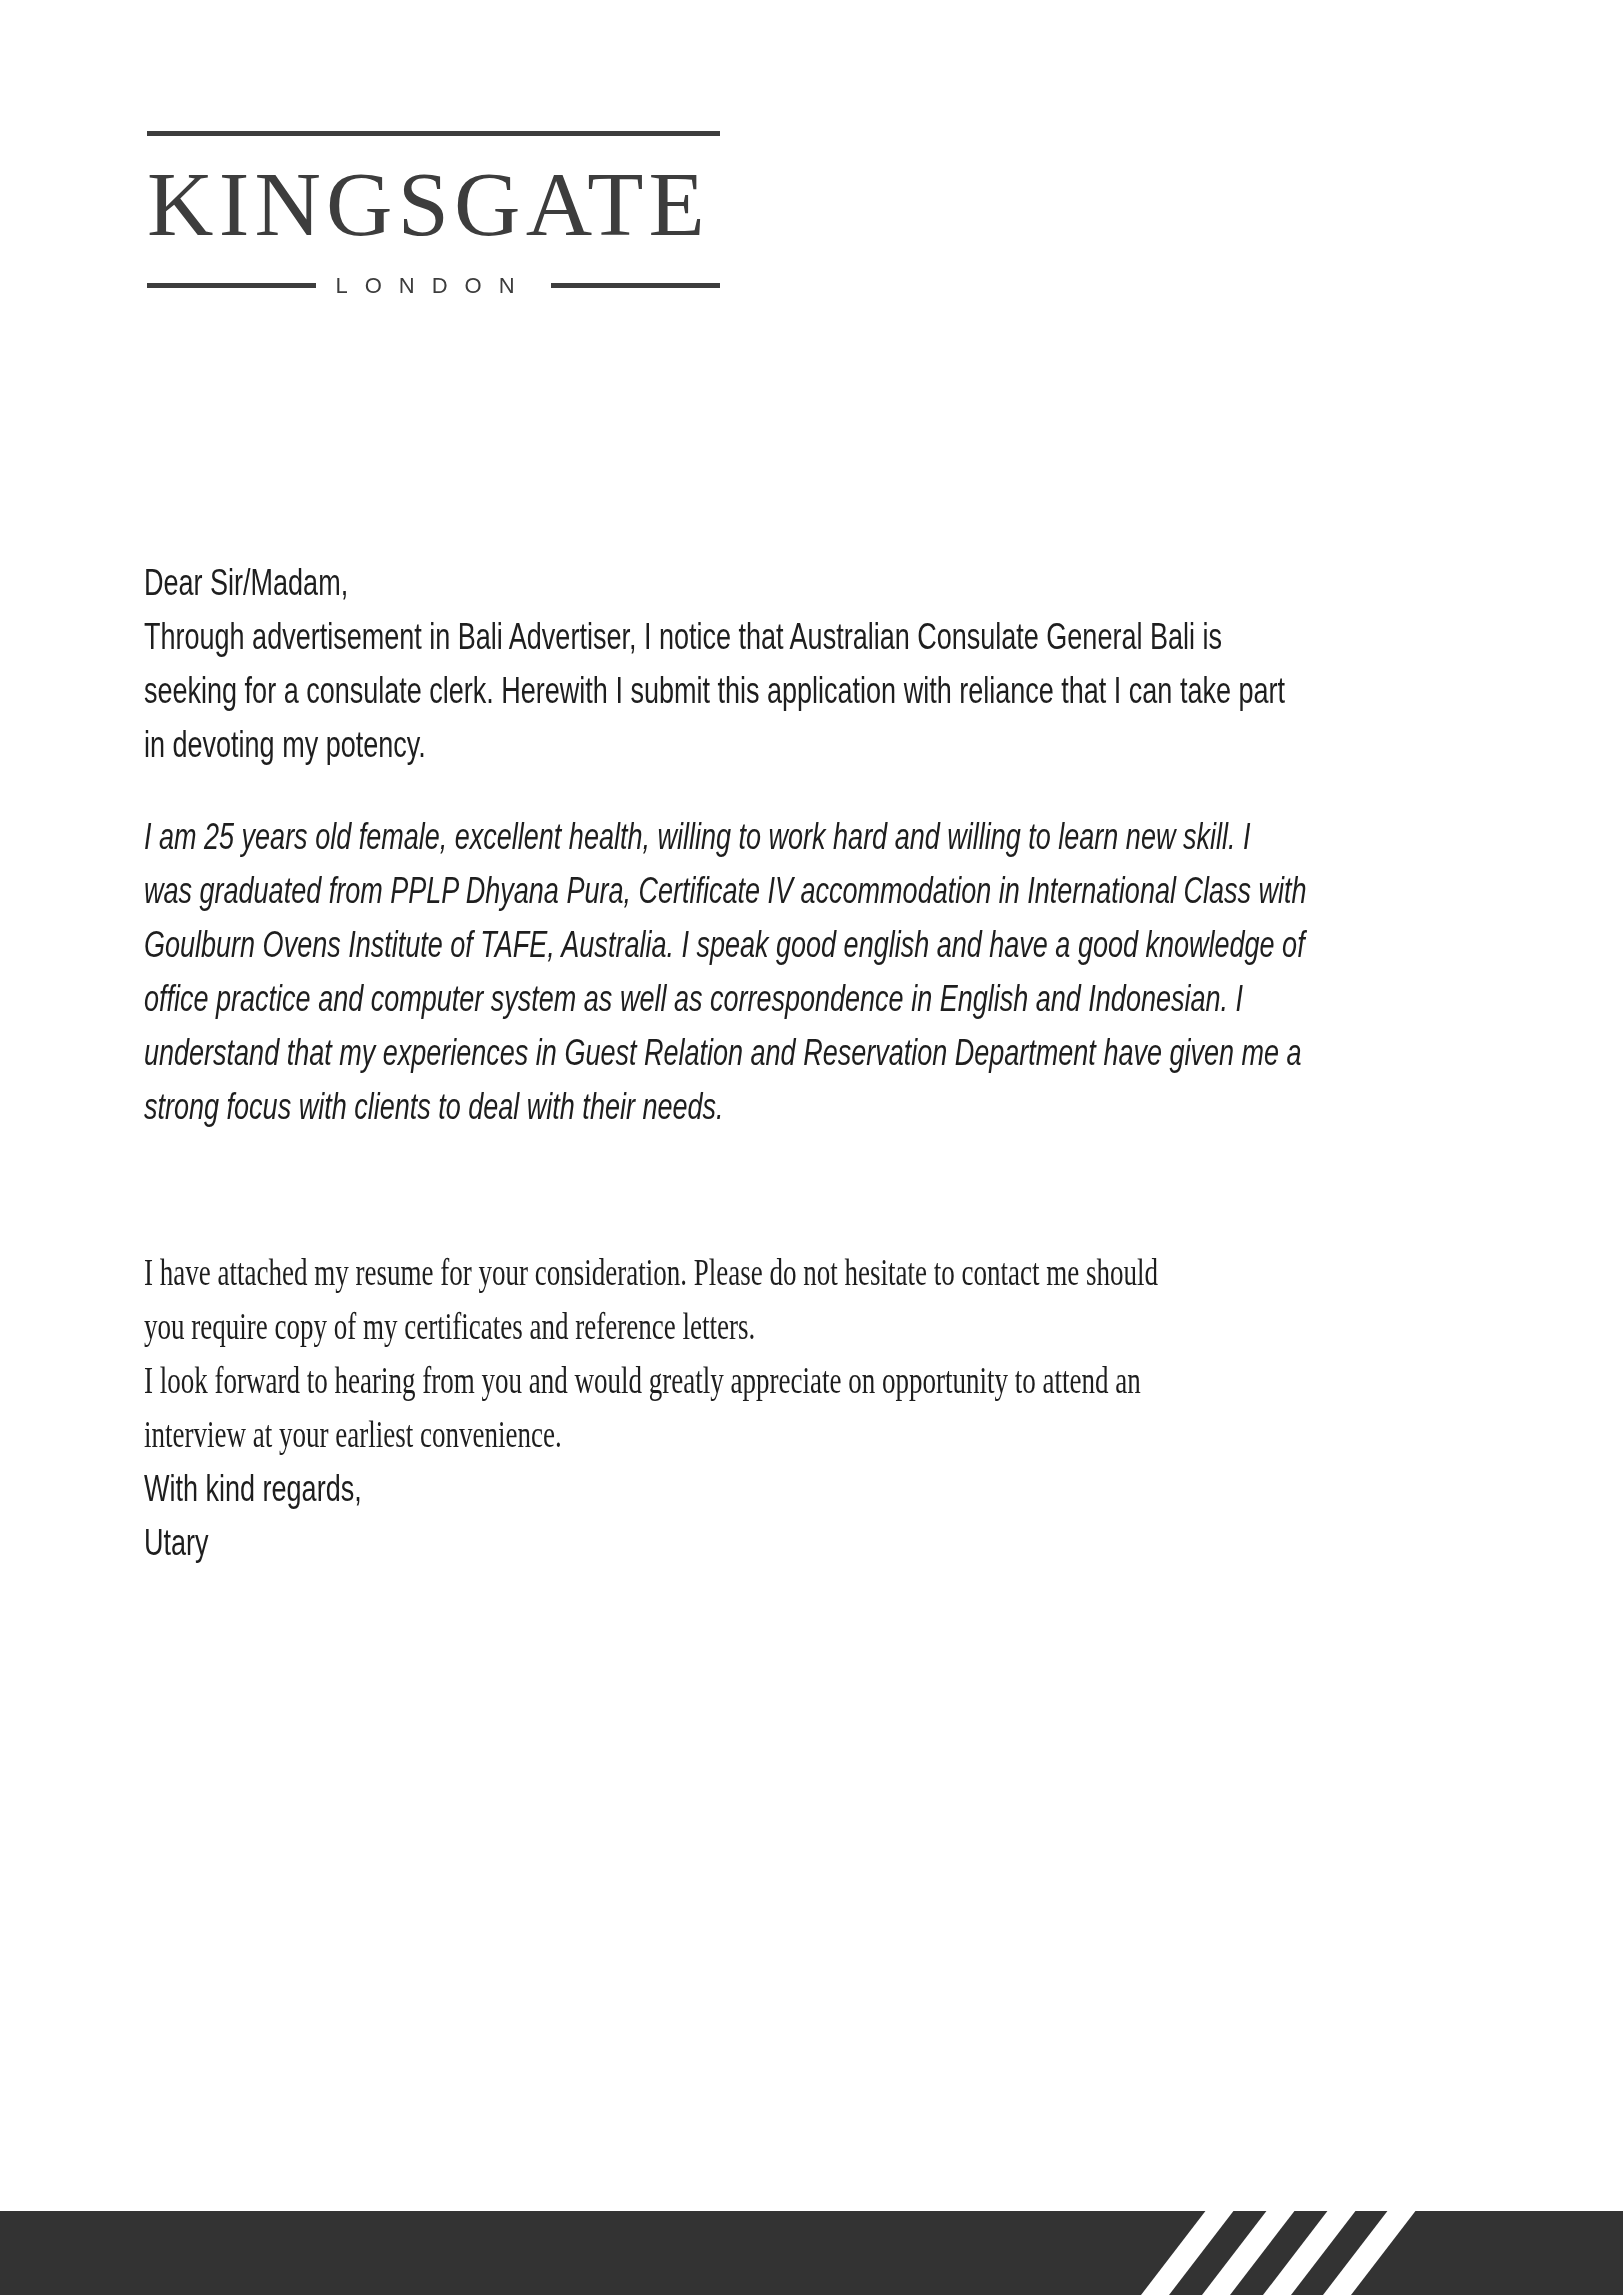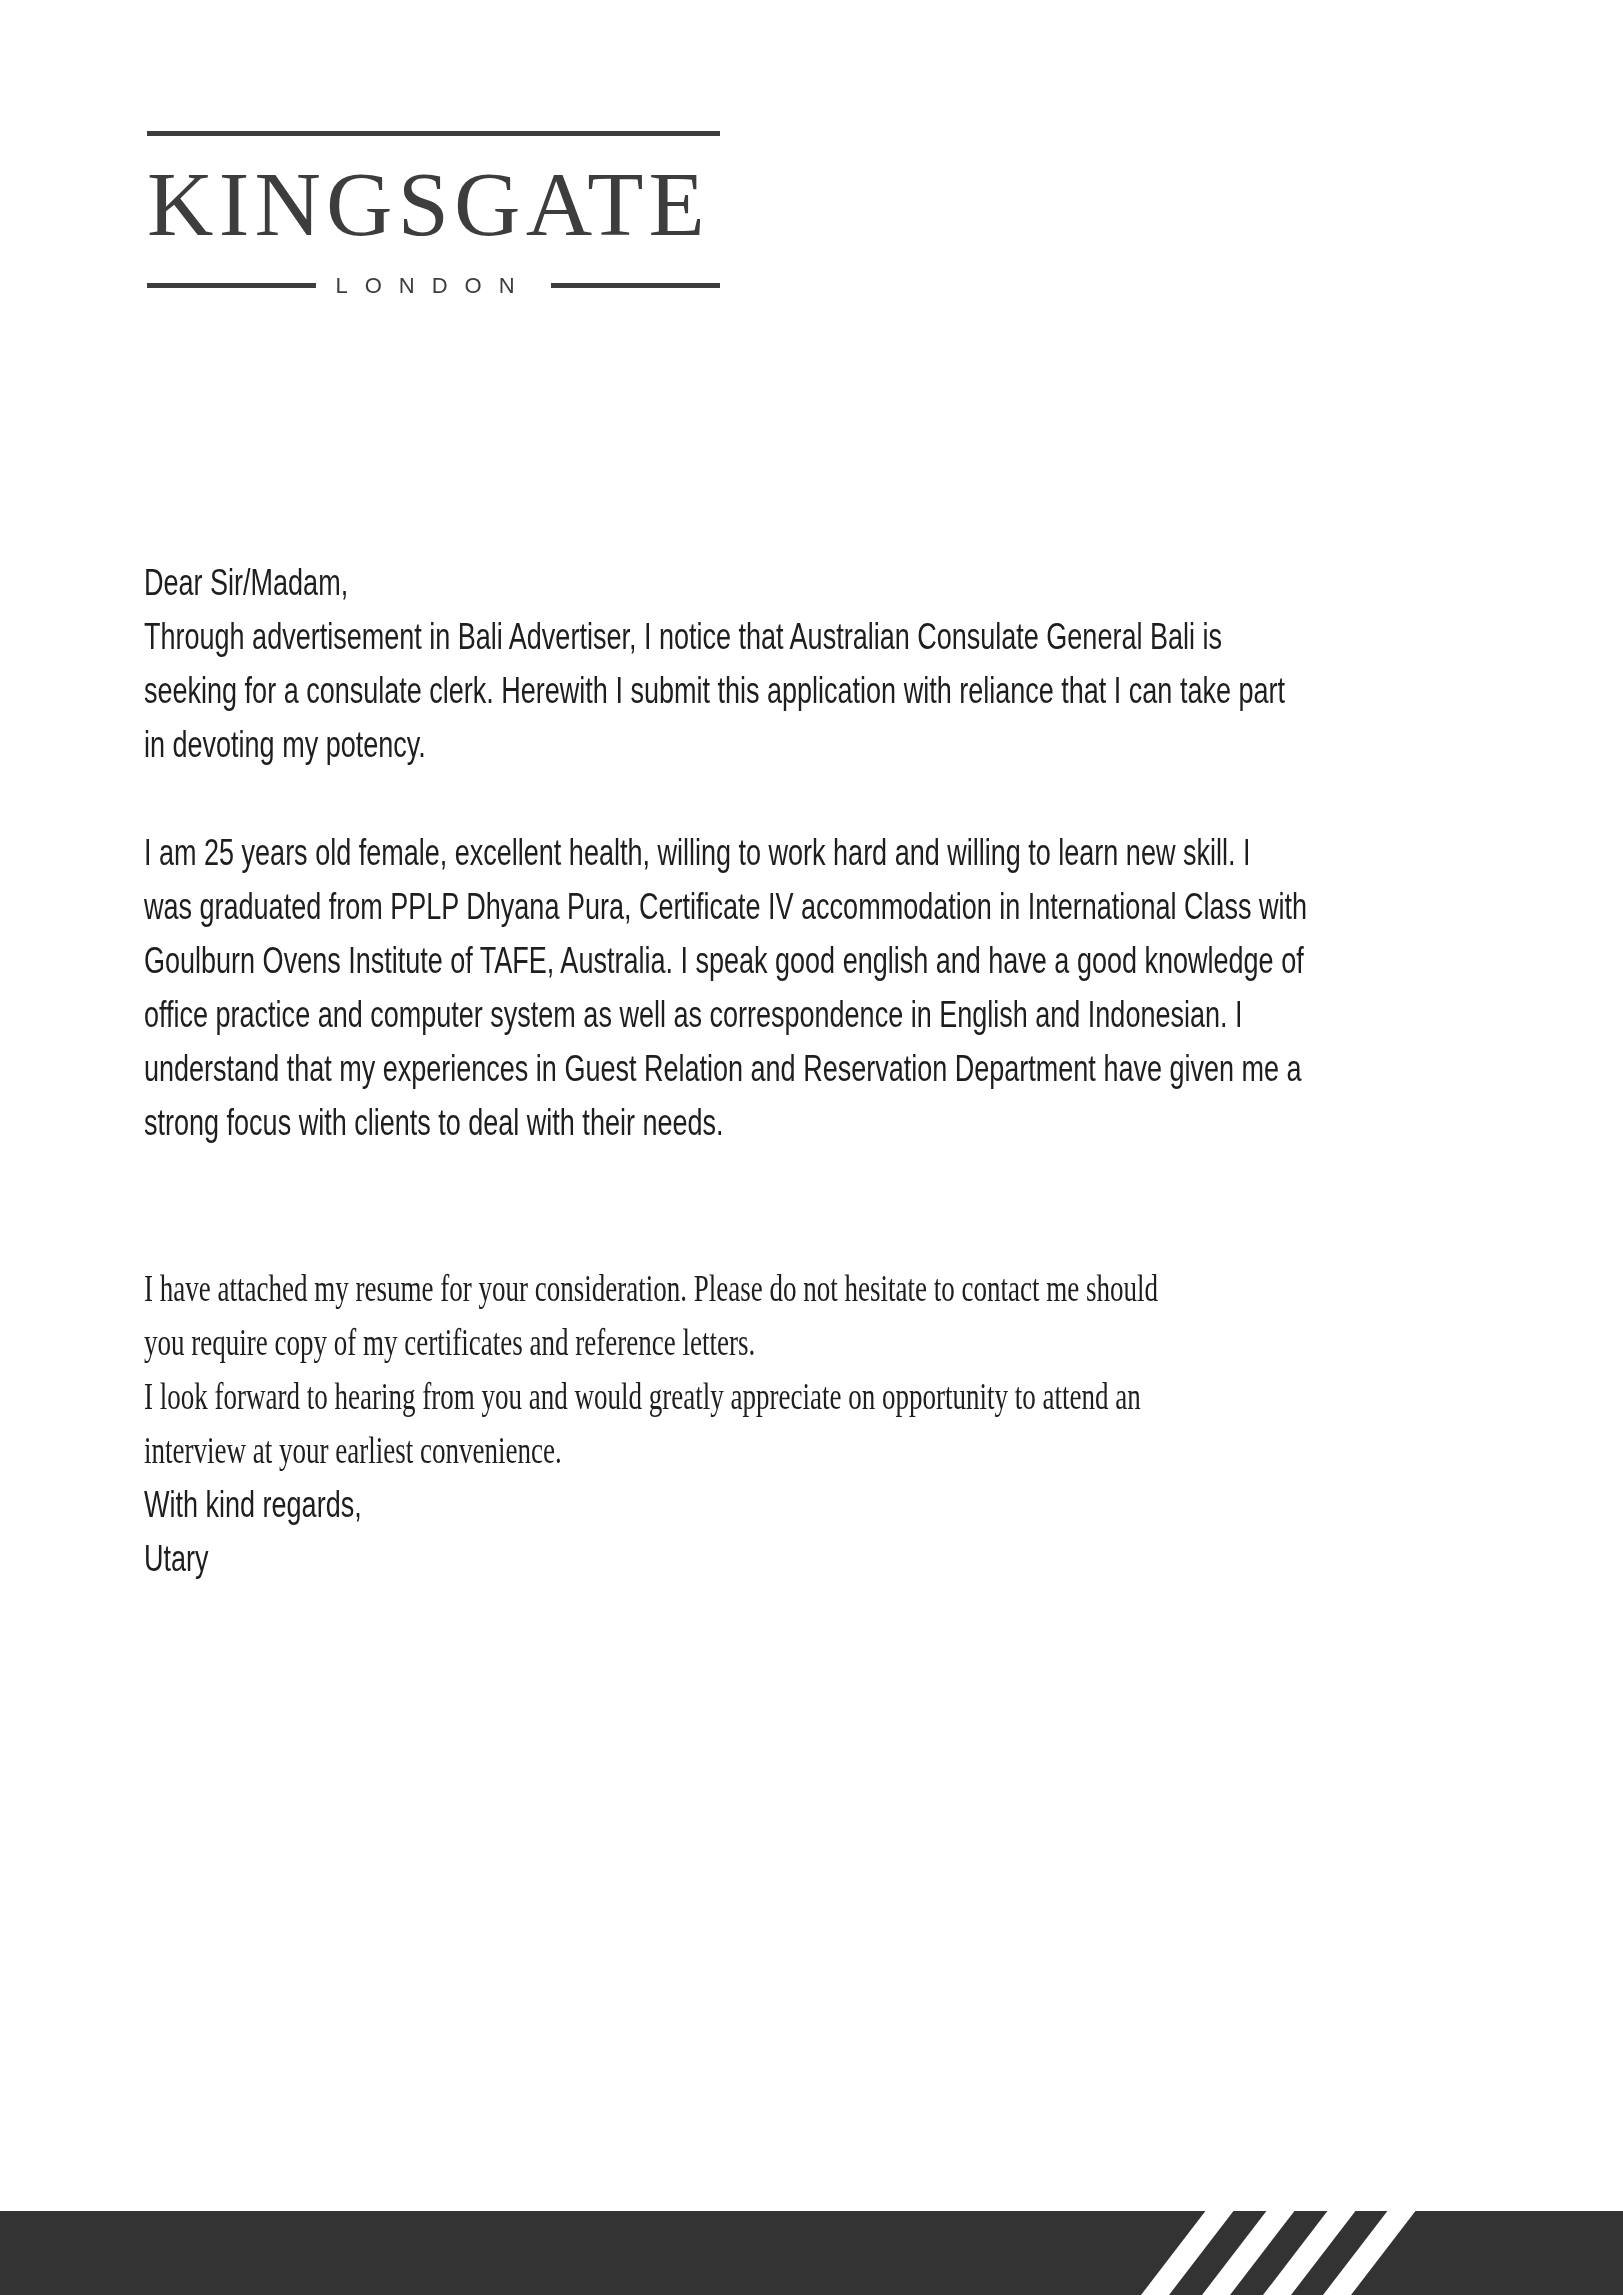--- a/index.html
+++ b/index.html
@@ -62,21 +62,21 @@
   }
   .letter p { margin: 0; }
   .line {
     font-size: 37px;
     line-height: 54px;
     white-space: nowrap;
     transform: scaleX(0.73);
     transform-origin: 0 50%;
   }
   .para-1   { }
-  .para-2   { margin-top: 54px; }
+  .para-2   { margin-top: 38px; font-style: italic; }
   .para-3   { margin-top: 112px; font-family: Liberation Serif, serif; }
   .closing  { margin-top: 132px; }
   .signature{ margin-top: 122px; }
 
   
   .footer {
     position: absolute;
     left: 0; bottom: 0;
     width: 1623px; height: 84px;
     background: var(--band, #333333);

